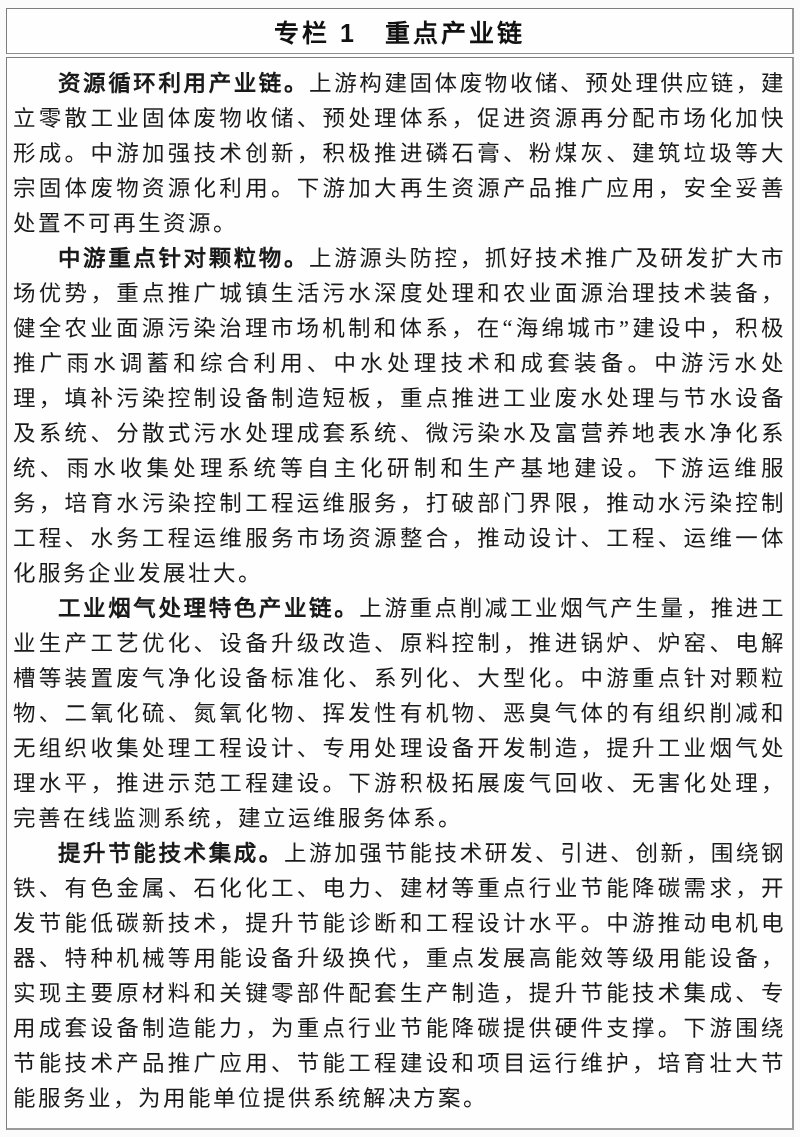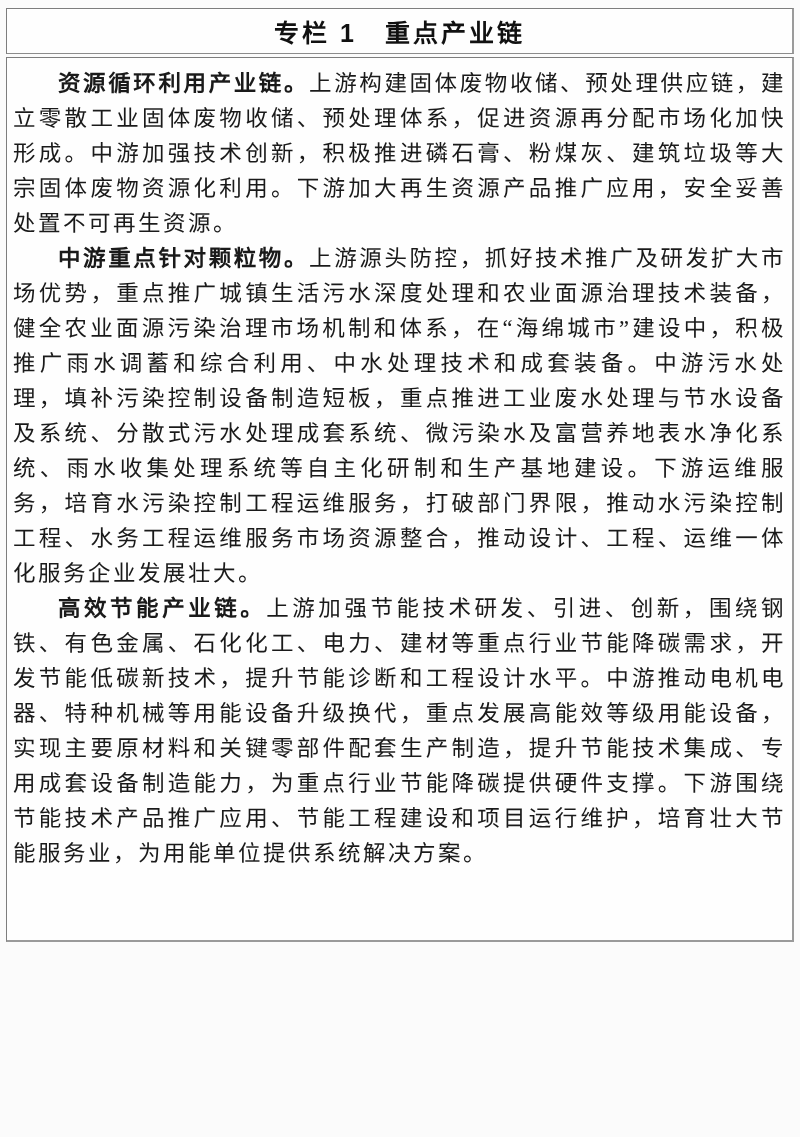--- a/index.html
+++ b/index.html
@@ -33,21 +33,21 @@
   .panel-title {
     margin: 0;
     font-family: "Liberation Sans", "DejaVu Sans", sans-serif;
     font-weight: bold;
     font-size: 25px;
     letter-spacing: 3px;
     color: #111111;
   }
   .body-box {
     box-sizing: border-box;
-    height: 885px;
+    height: 1073px;
     background: #fefefe;
     border: 1px solid #7d7d7d;
     border-right: 2px solid #9a9a9a;
     border-bottom: 2px solid #9a9a9a;
     padding: 8px 6px 10px 6px;
     overflow: hidden;
   }
   .para {
     margin: 0;
     font-family: "Liberation Serif", "DejaVu Serif", serif;
@@ -71,18 +71,19 @@
   <div class="title-box">
     <h1 class="panel-title">专栏 1　重点产业链</h1>
   </div>
 
   <div class="body-box">
 
     <p class="para"><strong class="lead">资源循环利用产业链。</strong><span>上游构建固体废物收储、预处理供应链，建立零散工业固体废物收储、预处理体系，促进资源再分配市场化加快形成。中游加强技术创新，积极推进磷石膏、粉煤灰、建筑垃圾等大宗固体废物资源化利用。下游加大再生资源产品推广应用，安全妥善处置不可再生资源。</span></p>
 
     <p class="para"><strong class="lead">中游重点针对颗粒物。</strong><span>上游源头防控，抓好技术推广及研发扩大市场优势，重点推广城镇生活污水深度处理和农业面源治理技术装备，健全农业面源污染治理市场机制和体系，在“海绵城市”建设中，积极推广雨水调蓄和综合利用、中水处理技术和成套装备。中游污水处理，填补污染控制设备制造短板，重点推进工业废水处理与节水设备及系统、分散式污水处理成套系统、微污染水及富营养地表水净化系统、雨水收集处理系统等自主化研制和生产基地建设。下游运维服务，培育水污染控制工程运维服务，打破部门界限，推动水污染控制工程、水务工程运维服务市场资源整合，推动设计、工程、运维一体化服务企业发展壮大。</span></p>
 
+    <p class="para"><strong class="lead">工业烟气处理特色产业链。</strong><span>上游重点削减工业烟气产生量，推进工业生产工艺优化、设备升级改造、原料控制，推进锅炉、炉窑、电解槽等装置废气净化设备标准化、系列化、大型化。中游重点针对颗粒物、二氧化硫、氮氧化物、挥发性有机物、恶臭气体的有组织削减和无组织收集处理工程设计、专用处理设备开发制造，提升工业烟气处理水平，推进示范工程建设。下游积极拓展废气回收、无害化处理，完善在线监测系统，建立运维服务体系。</span></p>
 
-    <p class="para"><strong class="lead">高效节能产业链。</strong><span>上游加强节能技术研发、引进、创新，围绕钢铁、有色金属、石化化工、电力、建材等重点行业节能降碳需求，开发节能低碳新技术，提升节能诊断和工程设计水平。中游推动电机电器、特种机械等用能设备升级换代，重点发展高能效等级用能设备，实现主要原材料和关键零部件配套生产制造，提升节能技术集成、专用成套设备制造能力，为重点行业节能降碳提供硬件支撑。下游围绕节能技术产品推广应用、节能工程建设和项目运行维护，培育壮大节能服务业，为用能单位提供系统解决方案。</span></p>
+    <p class="para"><strong class="lead">提升节能技术集成。</strong><span>上游加强节能技术研发、引进、创新，围绕钢铁、有色金属、石化化工、电力、建材等重点行业节能降碳需求，开发节能低碳新技术，提升节能诊断和工程设计水平。中游推动电机电器、特种机械等用能设备升级换代，重点发展高能效等级用能设备，实现主要原材料和关键零部件配套生产制造，提升节能技术集成、专用成套设备制造能力，为重点行业节能降碳提供硬件支撑。下游围绕节能技术产品推广应用、节能工程建设和项目运行维护，培育壮大节能服务业，为用能单位提供系统解决方案。</span></p>
 
   </div>
 
 </div>
 
 </body></html>

